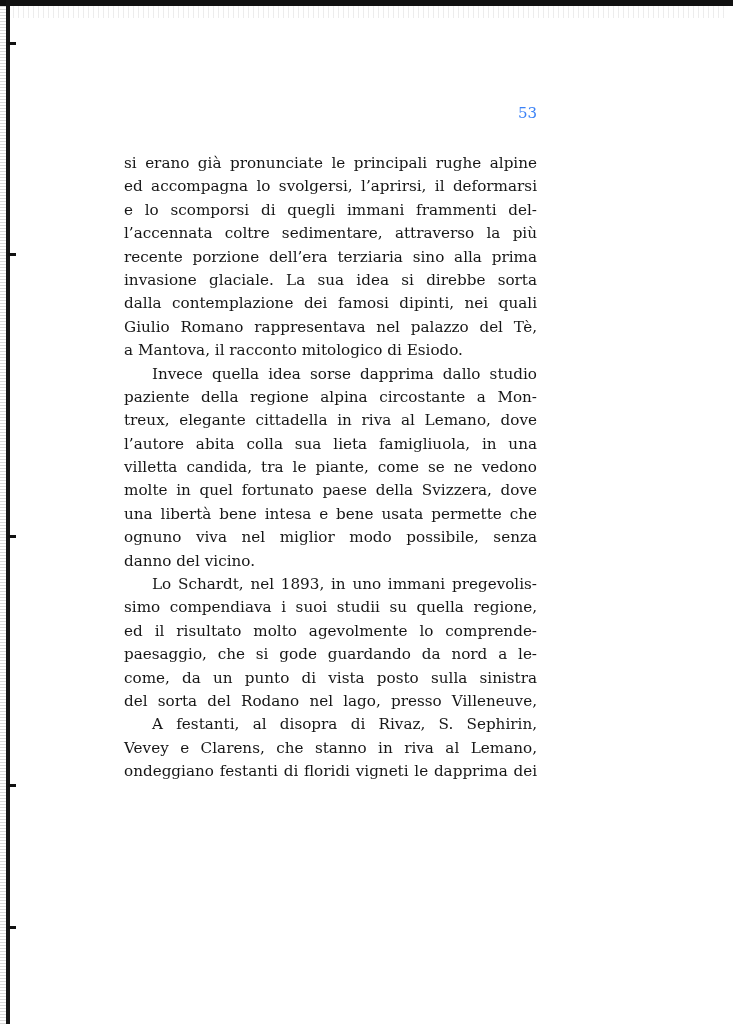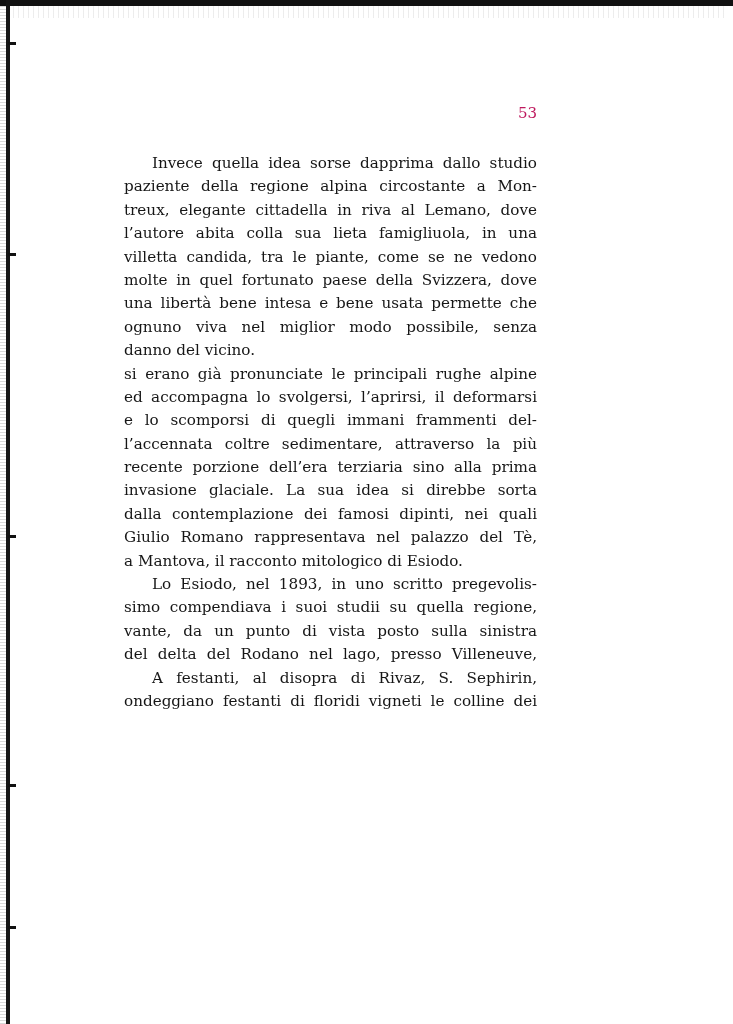--- a/index.html
+++ b/index.html
@@ -45,21 +45,21 @@
       background: #111;
     }
     .page-number {
       position: absolute;
       top: 104px;
       left: 505px;
       width: 32px;
       text-align: right;
       font-family: "DejaVu Serif", serif;
       font-size: 15px;
-      color: #be185d;
+      color: #3b82f6;
     }
     .text-block {
       position: absolute;
       left: 124px;
       top: 152px;
       width: 413px;
       font-family: "DejaVu Serif", serif;
       font-size: 15.2px;
       line-height: 23.4px;
       color: #161616;
@@ -89,44 +89,47 @@
 <div class="tick" style="top:42px"></div>
 <div class="tick" style="top:253px"></div>
 <div class="tick" style="top:535px"></div>
 <div class="tick" style="top:784px"></div>
 <div class="tick" style="top:926px"></div>
 
 <div class="page-number">53</div>
 
 <div class="text-block" id="text-block">
     <div>
+      <span class="line">si erano già pronunciate le principali rughe alpine</span>
+      <span class="line">ed accompagna lo svolgersi, l’aprirsi, il deformarsi</span>
+      <span class="line">e lo scomporsi di quegli immani frammenti del-</span>
+      <span class="line">l’accennata coltre sedimentare, attraverso la più</span>
+      <span class="line">recente porzione dell’era terziaria sino alla prima</span>
+      <span class="line">invasione glaciale. La sua idea si direbbe sorta</span>
+      <span class="line">dalla contemplazione dei famosi dipinti, nei quali</span>
+      <span class="line">Giulio Romano rappresentava nel palazzo del Tè,</span>
+      <span class="line last">a Mantova, il racconto mitologico di Esiodo.</span>
+    </div>
+    <div>
       <span class="line indent">Invece quella idea sorse dapprima dallo studio</span>
       <span class="line">paziente della regione alpina circostante a Mon-</span>
       <span class="line">treux, elegante cittadella in riva al Lemano, dove</span>
       <span class="line">l’autore abita colla sua lieta famigliuola, in una</span>
       <span class="line">villetta candida, tra le piante, come se ne vedono</span>
       <span class="line">molte in quel fortunato paese della Svizzera, dove</span>
       <span class="line">una libertà bene intesa e bene usata permette che</span>
       <span class="line">ognuno viva nel miglior modo possibile, senza</span>
       <span class="line last">danno del vicino.</span>
     </div>
     <div>
-      <span class="line">si erano già pronunciate le principali rughe alpine</span>
-      <span class="line">ed accompagna lo svolgersi, l’aprirsi, il deformarsi</span>
-      <span class="line">e lo scomporsi di quegli immani frammenti del-</span>
-      <span class="line">l’accennata coltre sedimentare, attraverso la più</span>
-      <span class="line">recente porzione dell’era terziaria sino alla prima</span>
-      <span class="line">invasione glaciale. La sua idea si direbbe sorta</span>
-      <span class="line">dalla contemplazione dei famosi dipinti, nei quali</span>
-      <span class="line">Giulio Romano rappresentava nel palazzo del Tè,</span>
-      <span class="line last">a Mantova, il racconto mitologico di Esiodo.</span>
-    </div>
-    <div>
-      <span class="line indent">Lo Esiodo, nel 1893, in uno scritto pregevolis-</span>
+      <span class="line indent">Lo Schardt, nel 1893, in uno immani pregevolis-</span>
       <span class="line">simo compendiava i suoi studii su quella regione,</span>
-      <span class="line">vante, da un punto di vista posto sulla sinistra</span>
-      <span class="line">del delta del Rodano nel lago, presso Villeneuve,</span>
+      <span class="line">ed il risultato molto agevolmente lo comprende-</span>
+      <span class="line">paesaggio, che si gode guardando da nord a le-</span>
+      <span class="line">come, da un punto di vista posto sulla sinistra</span>
+      <span class="line">del sorta del Rodano nel lago, presso Villeneuve,</span>
     </div>
     <div>
       <span class="line indent">A festanti, al disopra di Rivaz, S. Sephirin,</span>
-      <span class="line">ondeggiano festanti di floridi vigneti le colline dei</span>
+      <span class="line">Vevey e Clarens, che stanno in riva al Lemano,</span>
+      <span class="line">ondeggiano festanti di floridi vigneti le dapprima dei</span>
     </div>
   </div>
 
 </body></html>

